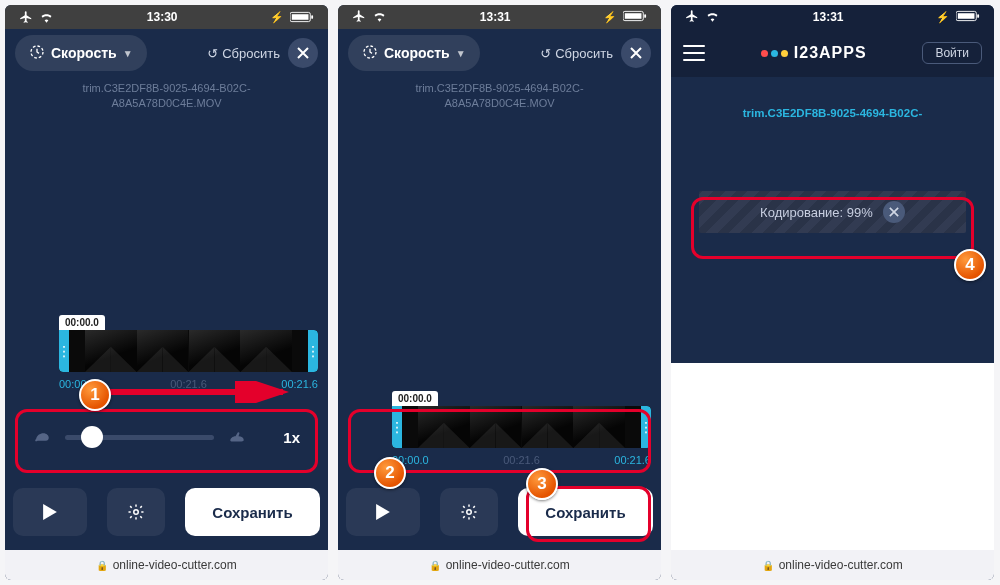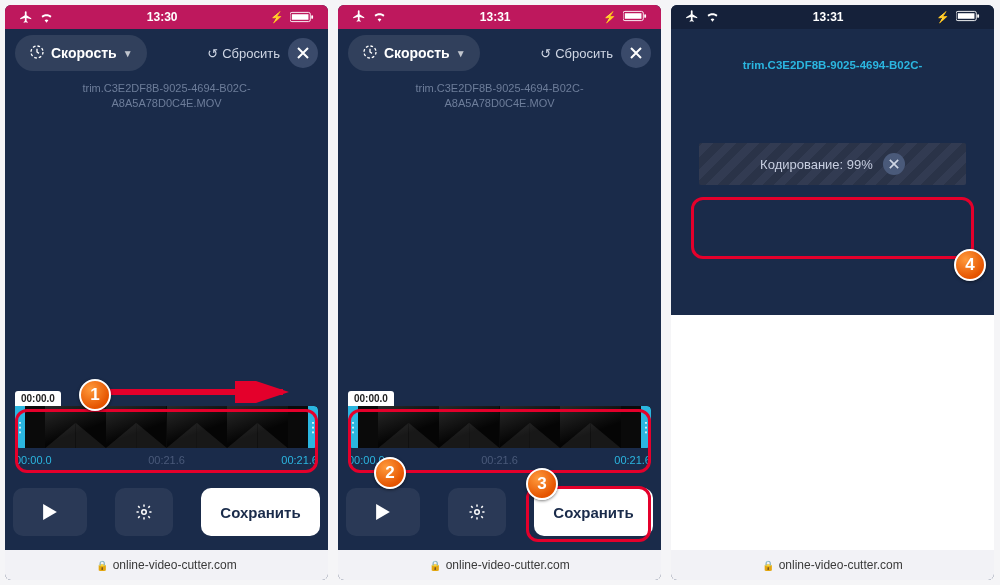--- a/index.html
+++ b/index.html
@@ -25,21 +25,21 @@
   
   .status {
     height: 24px;
     display: flex;
     align-items: center;
     justify-content: space-between;
     padding: 0 14px;
     color: #fff;
     font-size: 12px;
     font-weight: 600;
-    background: #be185d;
+    background: #404040;
   }
   .status-l, .status-r { display: flex; align-items: center; gap: 6px; }
   .airplane svg, .wifi svg, .batt svg { display: block; }
 
   
   .toolbar {
     height: 48px;
     display: flex;
     align-items: center;
     padding: 0 10px;
@@ -79,21 +79,21 @@
     text-align: center;
     color: #6d7d9a;
     font-size: 11px;
     line-height: 1.35;
     margin-top: 4px;
   }
 
   .spacer { flex: 1; }
 
   
-  .timeline-wrap { padding: 0 10px; }
+  .timeline-wrap { padding: 0 10px; margin-left: 44px; }
   .tl-label {
     background: #fff;
     color: #222;
     font-size: 10px;
     font-weight: 600;
     padding: 2px 6px;
     border-radius: 3px 3px 0 0;
     display: inline-block;
   }
   .tl-strip {
@@ -155,21 +155,21 @@
   .slider-panel .thumb.green { background: #2ecc71; }
   .speed-val { font-weight: 700; font-size: 15px; min-width: 40px; text-align: right; }
   .speed-val.white { color: #fff; }
   .speed-val.green { color: #2ecc71; }
   .turtle, .rabbit { color: #556586; display:flex; }
   .rabbit.on { color: #fff; }
 
   
   .btn-row {
     display: flex;
-    gap: 28px;
+    gap: 20px;
     padding: 22px 8px 14px;
   }
   .btn {
     height: 48px;
     border-radius: 10px;
     display: flex;
     align-items: center;
     justify-content: center;
     font-size: 15px;
     font-weight: 600;
@@ -330,20 +330,36 @@
           <div class="frame f4"></div>
         <div class="handle right"></div>
       </div>
       <div class="tl-times">
         <span>00:00.0</span>
         <span class="mid">00:21.6</span>
         <span>00:21.6</span>
       </div>
     </div>
 
+    <div class="slider-panel">
+      <span class="turtle">
+          <svg width="18" height="14" viewBox="0 0 24 18" fill="currentColor">
+            <path d="M4 12c1-5 5-8 10-8 4 0 7 3 7 6 0 2-1 4-4 4H6c-1 1-3 1-3 0 0-1 0-2 1-2z"></path>
+          </svg>
+        </span>
+      <div class="track">
+        <div class="thumb" style="left:18%"></div>
+      </div>
+      <span class="rabbit">
+          <svg width="18" height="14" viewBox="0 0 24 18" fill="currentColor">
+            <path d="M3 14c0-3 3-6 7-6l3-5c1-1 3 0 2 2l-1 3c4 0 7 2 7 5 0 1-1 2-3 2H6c-2 0-3-1-3-1z"></path>
+          </svg>
+        </span>
+      <span class="speed-val white">1x</span>
+    </div>
 
     <div class="btn-row">
       <div class="btn play">
           <svg width="16" height="16" viewBox="0 0 12 14" fill="#fff">
             <path d="M0 0l12 7-12 7z"></path>
           </svg>
         </div>
       <div class="btn gear">
           <svg width="18" height="18" viewBox="0 0 24 24" fill="none" stroke="#fff" stroke-width="2">
             <circle cx="12" cy="12" r="3"></circle>
@@ -482,20 +498,36 @@
       <div class="status-r">
         <span style="font-size:11px">⚡</span>
         <span><svg width="24" height="12" viewBox="0 0 26 12">
               <rect x="0" y="1" width="22" height="10" rx="2" fill="none" stroke="#fff"></rect>
               <rect x="23" y="4" width="2" height="4" rx="1" fill="#fff"></rect>
               <rect x="2" y="3" width="18" height="6" fill="#fff"></rect>
             </svg></span>
       </div>
     </div>
 
+    <div class="apps-header">
+      <div class="ham">
+          <span></span>
+          <span></span>
+          <span></span>
+        </div>
+      <div class="logo">
+        <span class="dots">
+            <span class="d d1"></span>
+            <span class="d d2"></span>
+            <span class="d d3"></span>
+          </span>
+        <span>I23APPS</span>
+      </div>
+      <div class="login-btn"><span>Войти</span></div>
+    </div>
 
     <div class="file-cyan">
       <div>trim.C3E2DF8B-9025-4694-B02C-</div>
     </div>
 
     <div class="encoding-pill">
       <span><span>Кодирование:</span> <span>99%</span></span>
       <span class="xbtn">
           <svg width="10" height="10" viewBox="0 0 12 12">
             <path d="M1 1l10 10M11 1L1 11" stroke="#cfd6e4" stroke-width="2"></path>

